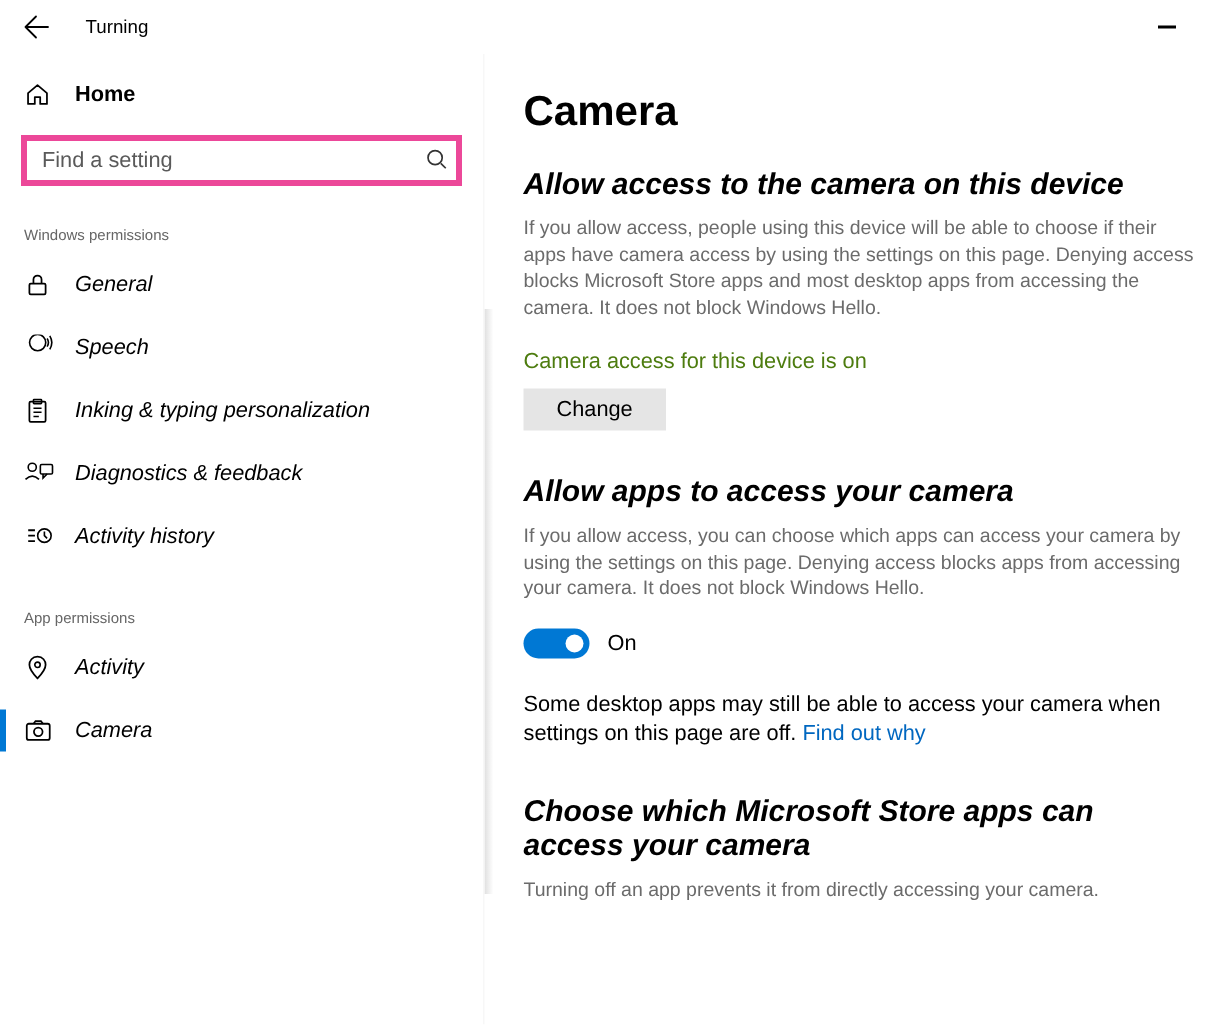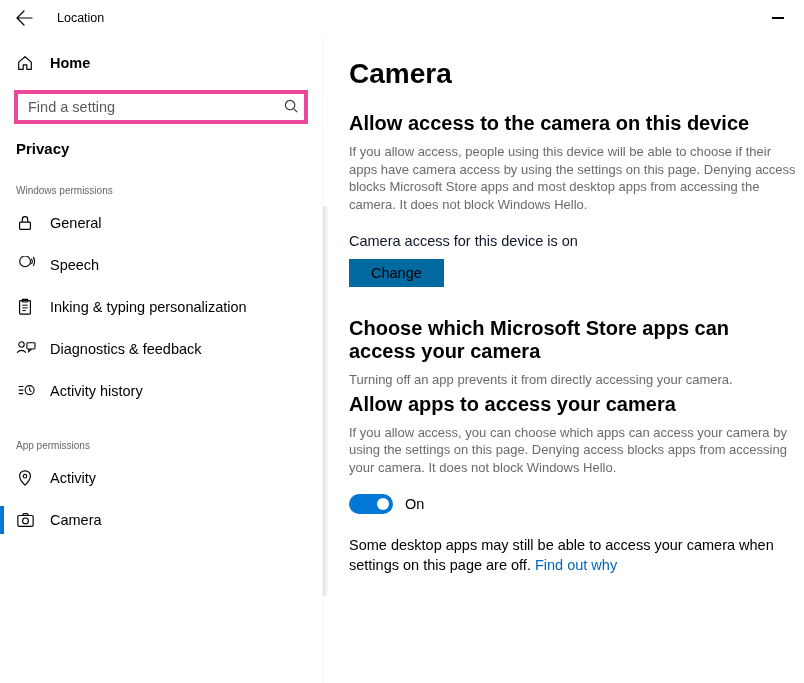--- a/index.html
+++ b/index.html
@@ -33,45 +33,45 @@
     .search-wrap { position: relative; margin-bottom: 16px; }
     .search-wrap input {
       width: 100%; height: 34px; padding: 0 34px 0 10px;
       font-size: 14.5px; font-family: inherit;
       border: 4px solid #ec4899; outline: none; background: #fff;
     }
     .search-wrap input::placeholder { color: #5a5a5a; }
     .search-wrap .sicon { position: absolute; right: 8px; top: 8px; }
     .category { font-weight: 600; font-size: 15px; padding-left: 2px; margin-bottom: 24px; }
     .group-label { color: #666; font-size: 10px; padding-left: 2px; margin-bottom: 6px; margin-top: 28px; }
-    .nav-item { display: flex; align-items: center; height: 42px; padding-left: 2px; cursor: pointer; position: relative; }
+    .nav-item { display: flex; align-items: center; height: 42px; padding-left: 2px; cursor: pointer; position: relative; font-style: italic; }
     .nav-item .icon { width: 24px; display:flex; align-items:center; justify-content:flex-start; }
     .nav-item .label { font-size: 14.5px; margin-left: 10px; }
     .nav-item.selected::before {
       content: ""; position: absolute; left: -14px; top: 7px; bottom: 7px; width: 4px; background: #0078D4;
     }
     .divider-shadow { position: relative; }
     .content {
       flex: 1; padding: 22px 8px 0 26px;
       overflow: hidden; position: relative;
       border-left: 1px solid rgba(0,0,0,0.03);
     }
     .content::before {
       content: ""; position: absolute; left: 0; top: 170px; width: 6px; height: 390px;
       background: linear-gradient(to right, rgba(0,0,0,0.12), rgba(0,0,0,0));
       pointer-events: none;
     }
     h1 { font-weight: 600; font-size: 28px; margin-bottom: 22px; }
-    h2 { font-weight: 600; font-size: 20px; margin-bottom: 8px; margin-top: 0; }
+    h2 { font-weight: 600; font-size: 20px; margin-bottom: 8px; margin-top: 0; font-style: italic; }
     .section { margin-bottom: 30px; }
     .section p.desc { color: #6b6b6b; font-size: 13px; line-height: 1.35; max-width: 450px; }
-    .section p.status { color: #0f172a; font-size: 14.5px; margin-top: 20px; margin-bottom: 10px; }
+    .section p.status { color: #4d7c0f; font-size: 14.5px; margin-top: 20px; margin-bottom: 10px; }
     .change-btn {
       font-family: inherit; font-size: 14.5px;
-      padding: 6px 22px; background: #0369a1; border: none; cursor: pointer;
+      padding: 6px 22px; background: #e5e5e5; border: none; cursor: pointer;
     }
     .toggle-row { display: flex; align-items: center; margin-top: 18px; }
     .toggle {
       width: 44px; height: 20px; border-radius: 10px;
       background: #0078D4; position: relative; cursor: pointer;
       margin-right: 12px;
     }
     .toggle::after {
       content: ""; position: absolute; right: 4px; top: 4px;
       width: 12px; height: 12px; border-radius: 50%; background: #fff;
@@ -83,21 +83,21 @@
   </style>
 </head>
 <body>
 
 <div class="titlebar">
   <span class="back">
     <svg width="18" height="18" viewBox="0 0 18 18">
         <path d="M9 2 L2 9 L9 16 M2 9 H17" stroke="#000" stroke-width="1.2" fill="none" stroke-linecap="round" stroke-linejoin="round"></path>
       </svg>
   </span>
-  <span class="title">Location</span>
+  <span class="title">Turning</span>
   <span class="spacer"></span>
   <span class="dash"></span>
 </div>
 
 <div class="main">
 
   <div class="sidebar">
     <div class="home-row">
       <span class="icon">
         <svg width="18" height="18" viewBox="0 0 20 20">
@@ -110,21 +110,20 @@
     <div class="search-wrap">
       <input type="text" placeholder="Find a setting" style="">
       <span class="sicon">
         <svg width="17" height="17" viewBox="0 0 18 18">
             <circle cx="7.5" cy="7.5" r="5" stroke="#333" stroke-width="1.2" fill="none"></circle>
             <path d="M11.5 11.5 L15 15" stroke="#333" stroke-width="1.2"></path>
           </svg>
       </span>
     </div>
 
-    <div class="category">Privacy</div>
 
     <div class="group-label">Windows permissions</div>
 
     <div class="nav-item">
       <span class="icon">
         <svg width="18" height="18" viewBox="0 0 20 20">
             <rect x="4" y="9" width="12" height="8" rx="1" stroke="#000" stroke-width="1.3" fill="none"></rect>
             <path d="M7 9 V6 a3 3 0 0 1 6 0 V9" stroke="#000" stroke-width="1.3" fill="none"></path>
           </svg>
       </span>
@@ -200,32 +199,32 @@
   </div>
 
   <div class="content divider-shadow">
     <h1>Camera</h1>
 
     <div class="section">
       <h2>Allow access to the camera on this device</h2>
       <p class="desc">If you allow access, people using this device will be able to choose if their apps have camera access by using the settings on this page. Denying access blocks Microsoft Store apps and most desktop apps from accessing the camera. It does not block Windows Hello.</p>
       <p class="status">Camera access for this device is on</p>
       <button class="change-btn">Change</button>
-    </div>
-
-    <div class="section" style="margin-bottom:4px;">
-      <h2 style="max-width:450px;">Choose which Microsoft Store apps can access your camera</h2>
-      <p class="desc">Turning off an app prevents it from directly accessing your camera.</p>
     </div>
 
     <div class="section">
       <h2>Allow apps to access your camera</h2>
       <p class="desc">If you allow access, you can choose which apps can access your camera by using the settings on this page. Denying access blocks apps from accessing your camera. It does not block Windows Hello.</p>
       <div class="toggle-row">
         <div class="toggle"></div>
         <span class="toggle-label">On</span>
       </div>
       <p class="note">
         <span>Some desktop apps may still be able to access your camera when settings on this page are off. </span><span class="link">Find out why</span>
       </p>
     </div>
+
+    <div class="section" style="margin-bottom:4px;">
+      <h2 style="max-width:450px;">Choose which Microsoft Store apps can access your camera</h2>
+      <p class="desc">Turning off an app prevents it from directly accessing your camera.</p>
+    </div>
   </div>
 </div>
 
 </body></html>

